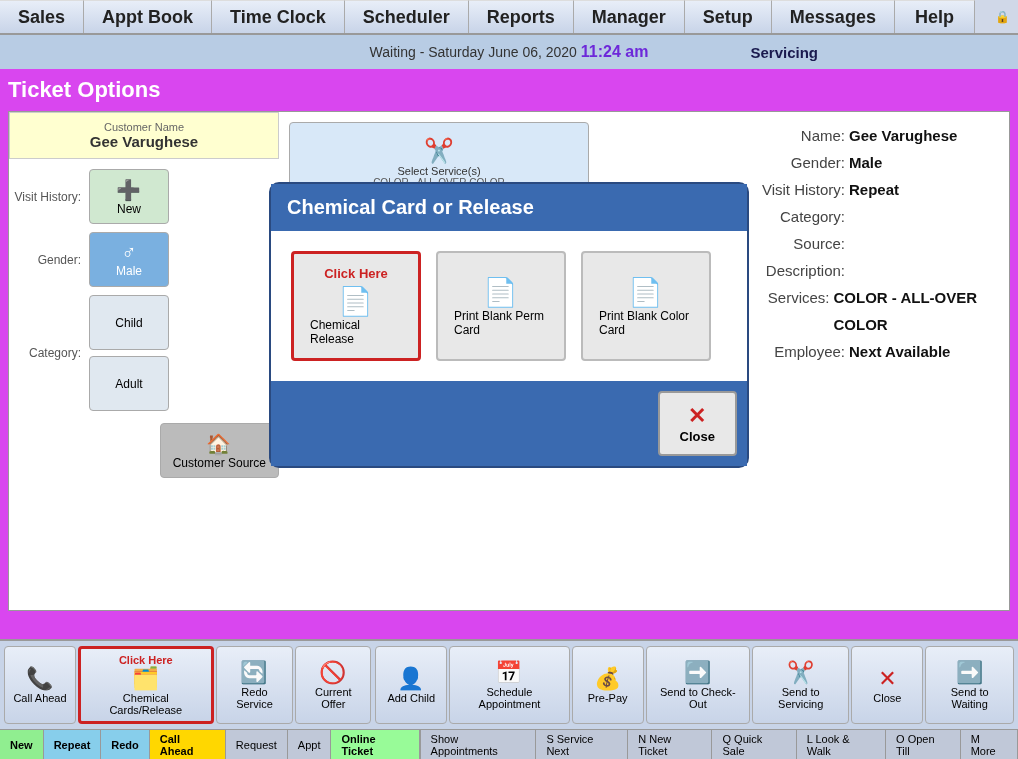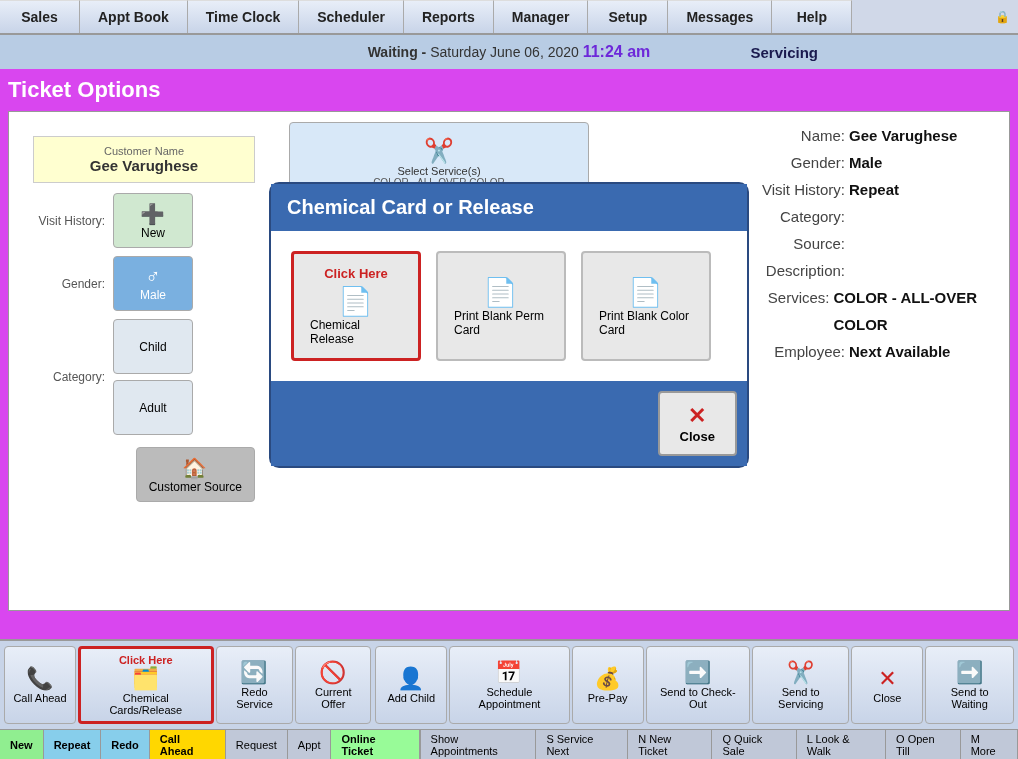--- a/index.html
+++ b/index.html
@@ -14,21 +14,21 @@
       align-items: stretch;
     }
     .nav-tab {
       padding: 12px 18px;
       display: flex;
       align-items: center;
       justify-content: center;
       border-right: 1px solid #aaa;
       border-top: 1px solid #ddd;
       cursor: pointer;
-      font-size: 14px;
+      font-size: 18px;
       font-weight: bold;
       color: #222;
       background: linear-gradient(to bottom, #e8eef8, #c8d4e8);
       min-width: 80px;
       text-align: center;
     }
     .nav-lock {
       margin-left: auto;
       display: flex;
       align-items: center;
@@ -75,21 +75,21 @@
       background: white;
       border: 1px solid #999;
       display: flex;
       height: 500px;
       position: relative;
     }
 
     
     .left-panel {
       width: 270px;
-      padding: 24px;
+      padding: 0;
       flex-shrink: 0;
     }
     .customer-name-box {
       background: #ffffd0;
       border: 1px solid #ccc;
       padding: 8px;
       text-align: center;
       margin-bottom: 10px;
     }
     .customer-name-label { font-size: 11px; color: #666; }
@@ -289,21 +289,21 @@
       font-size: 11px;
       cursor: pointer;
     }
     .status-tab.new { background: #90ee90; font-weight: bold; }
     .status-tab.repeat { background: #87ceeb; font-weight: bold; }
     .status-tab.redo { background: #87ceeb; font-weight: bold; }
     .status-tab.call-ahead { background: #ffd700; font-weight: bold; }
     .status-tab.online { background: #98fb98; font-weight: bold; }
 
     .time-display { font-size: 16px; font-weight: bold; color: #6d28d9; }
-    .waiting-label { font-weight: bold; }
+    .waiting-label { font-weight: normal; }
   </style>
 </head>
 <body>
 
 <div class="top-nav">
   <div class="nav-tab">Sales</div>
   <div class="nav-tab">Appt Book</div>
   <div class="nav-tab">Time Clock</div>
   <div class="nav-tab">Scheduler</div>
   <div class="nav-tab">Reports</div>

